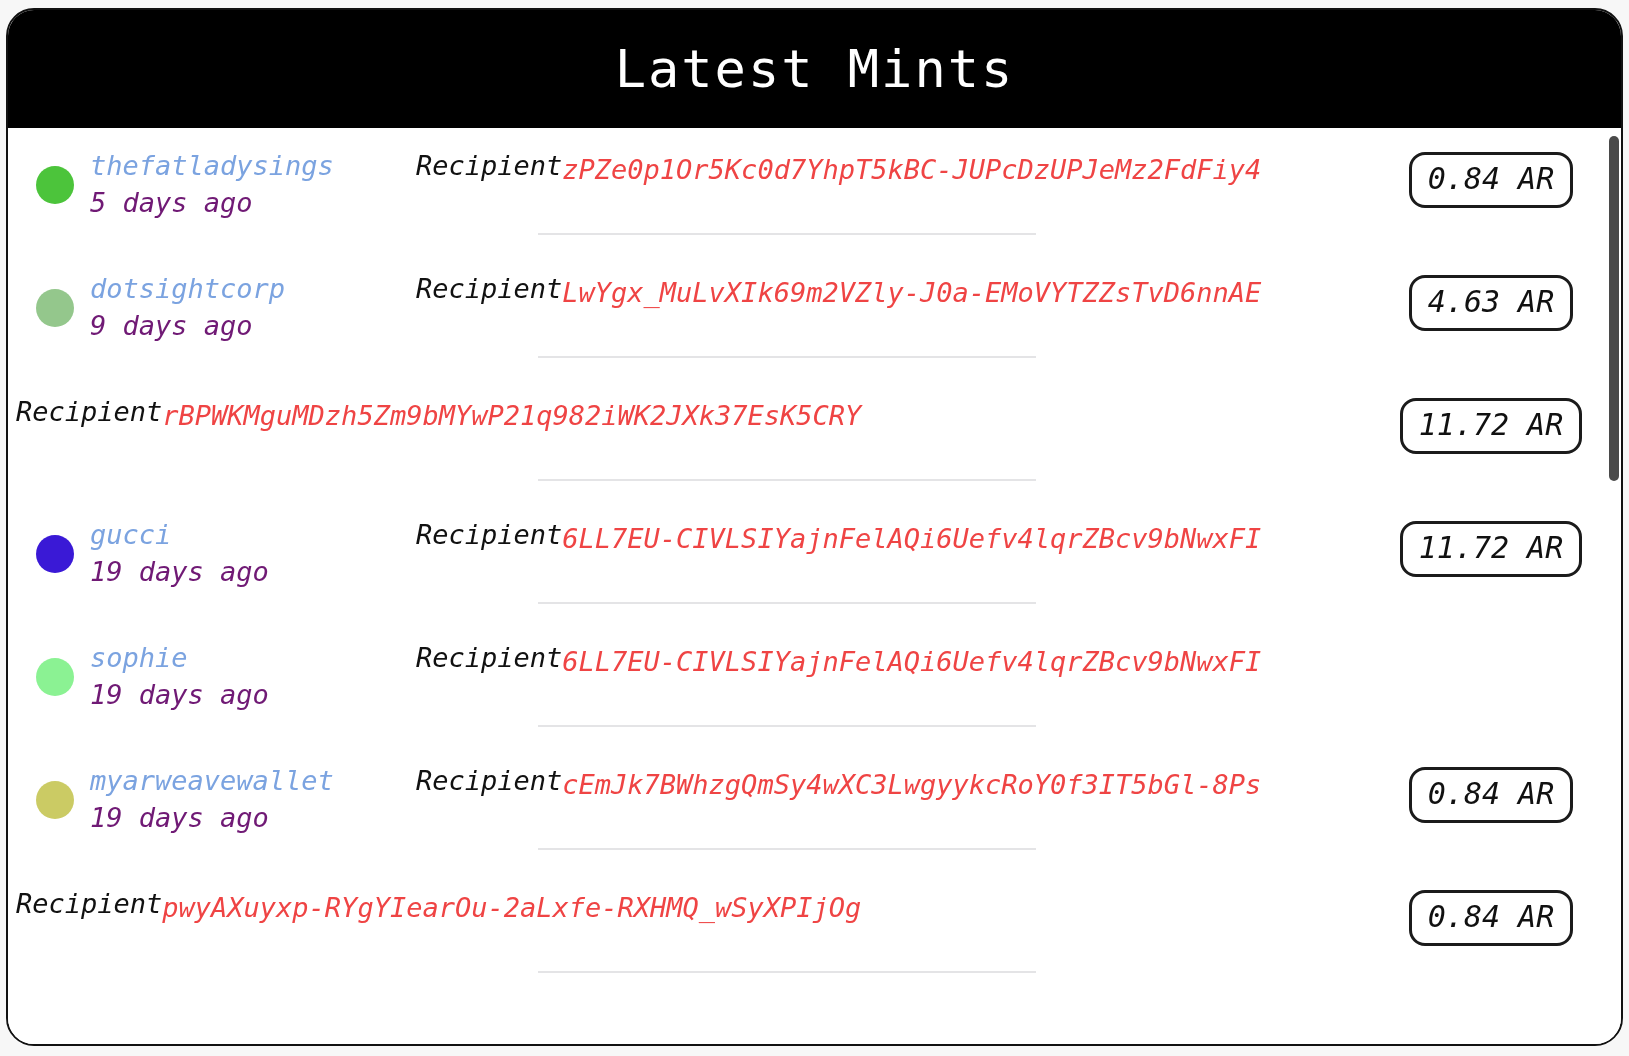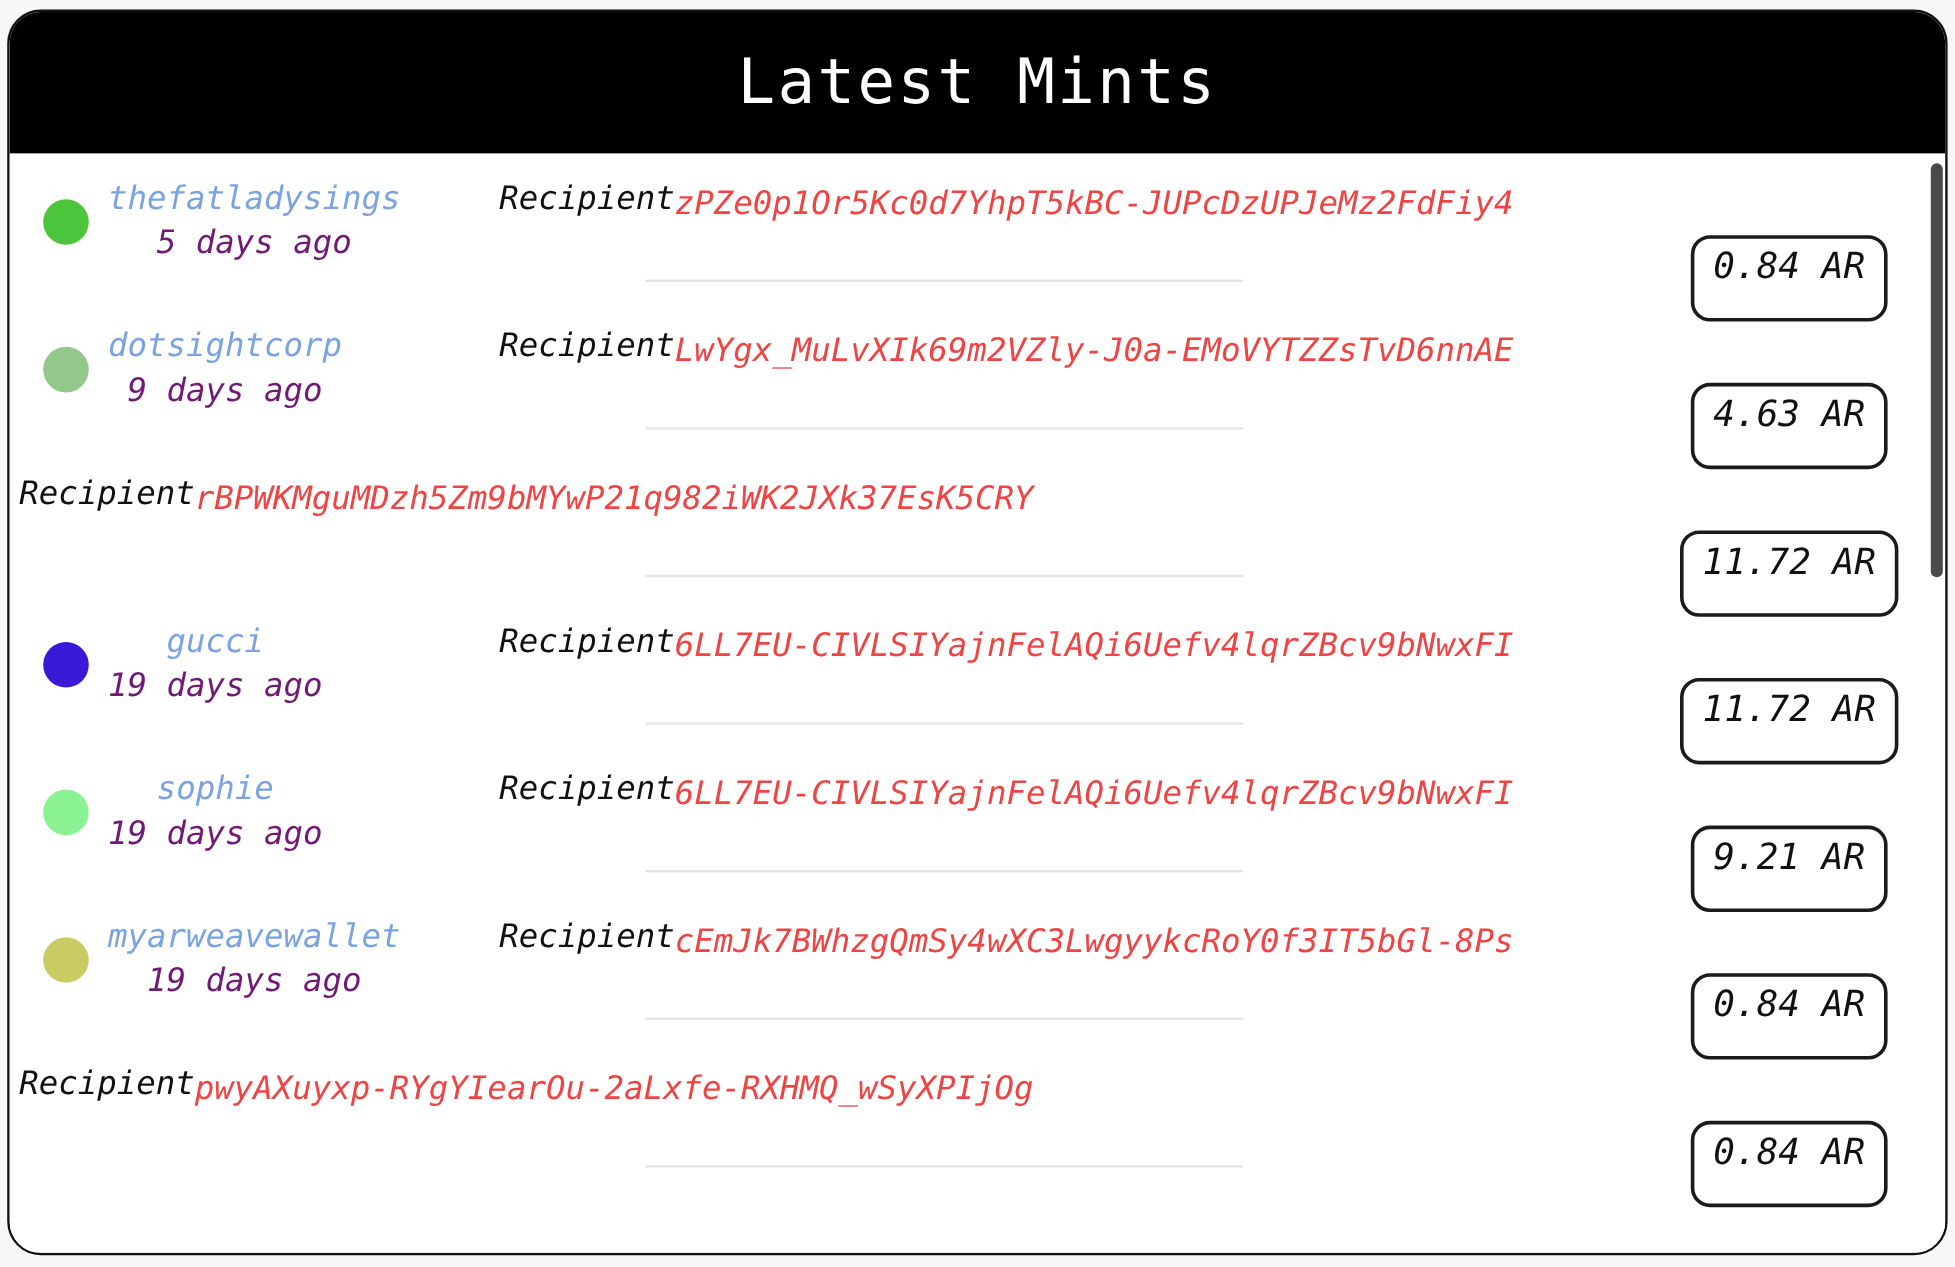--- a/index.html
+++ b/index.html
@@ -24,21 +24,20 @@
     position: relative;
     width: 100%;
     height: 100%;
     box-sizing: border-box;
     background: #ffffff;
     border: 2px solid #111111;
     border-radius: 28px;
     overflow: hidden;
     display: flex;
     flex-direction: column;
-    text-align: center;
   }
 
   .card-header {
     flex: 0 0 auto;
     background: #000000;
     height: 118px;
     display: flex;
     align-items: center;
     justify-content: center;
   }
@@ -146,28 +145,27 @@
     flex: 0 0 260px;
     display: flex;
     align-items: flex-start;
     justify-content: center;
     padding-top: 2px;
   }
 
   .amount-badge {
     border: 3px solid #1b1b1b;
     border-radius: 16px;
-    padding: 9px 16px 27px 16px;
+    padding: 9px 16px 11px 16px;
     font-family: "DejaVu Sans Mono", "Liberation Mono", monospace;
     font-size: 30px;
     color: #111111;
     background: #ffffff;
     white-space: nowrap;
     line-height: 1;
-    margin-top: 44px;
   }
 
   .scrollbar-track {
     position: absolute;
     top: 0;
     right: 2px;
     width: 10px;
     height: 100%;
     background: transparent;
   }
@@ -264,23 +262,20 @@
           <span class="dot" style="background: rgb(139, 242, 147);"></span>
           <span class="who">
             <span class="username">sophie</span>
             <span class="timeago">19 days ago</span>
           </span>
         </div>
         <div class="row-mid">
           <span class="recipient-label">Recipient</span>
           <span class="recipient-addr">6LL7EU-CIVLSIYajnFelAQi6Uefv4lqrZBcv9bNwxFI</span>
         </div>
-        <div class="row-right">
-          <span class="amount-badge">9.21 AR</span>
-        </div>
         <div class="divider"></div>
       </div>
 
       <div class="row">
         <div class="row-left">
           <span class="dot" style="background: rgb(203, 203, 100);"></span>
           <span class="who">
             <span class="username">myarweavewallet</span>
             <span class="timeago">19 days ago</span>
           </span>

